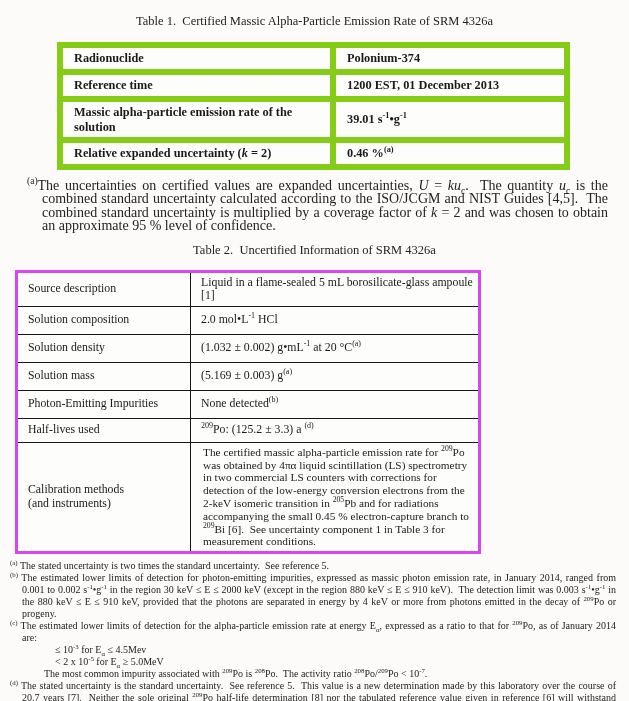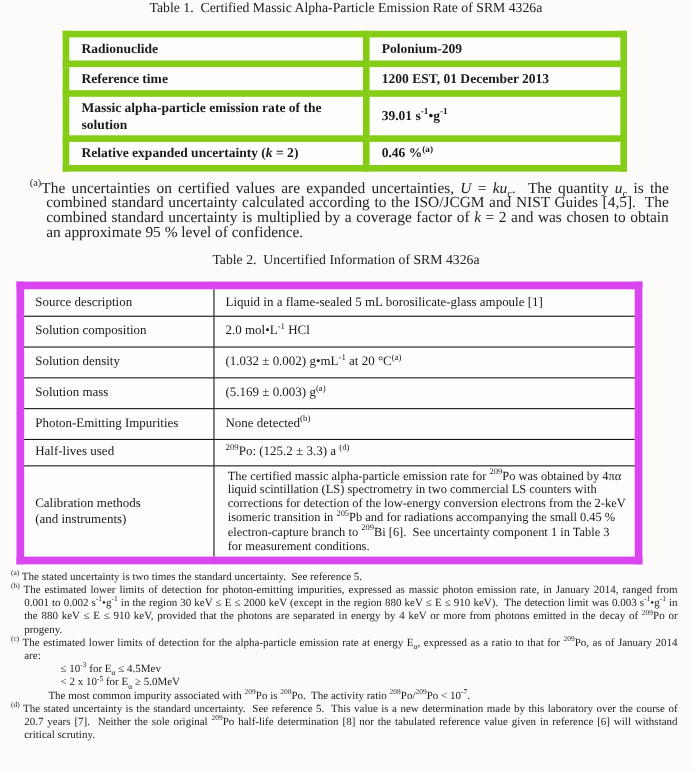--- a/index.html
+++ b/index.html
@@ -2,36 +2,36 @@
 <html><head>
 <meta charset="utf-8">
 <style>
   html,body { margin:0; padding:0; background:#ffffff; }
   .page {
     width:629px; height:701px; overflow:hidden; position:relative;
     background:#fcfbfa; color:#1d1d1d;
     font-family:"Liberation Serif","DejaVu Serif",serif;
   }
   .caption { text-align:center; font-size:12.5px; color:#222; }
-  .caption1 { }
+  .caption1 { padding-top:14px; }
   .caption2 { margin-top:10px; }
 
   table { border-collapse:collapse; table-layout:fixed; background:#fdfdfc; }
   td { overflow:hidden; }
 
   .t1 { margin:13px 0 0 57px; width:513px; border:3px solid #161616; }
   .t1 td {
     border:6px solid #84cc16; font-weight:bold; font-size:12.3px;
     padding:3px 6px 3px 11px; vertical-align:middle; line-height:1.18; color:#1a1a1a;
   }
   .t1 .c1 { width:250px; }
   .t1 .r1 { height:27px; } .t1 .r2 { height:27px; }
   .t1 .r3 { height:31px; } .t1 .r4 { height:27px; }
 
-  .t2 { margin:12px 0 0 15px; width:569px; border:7px solid #d946ef; }
+  .t2 { margin:12px 0 0 15px; width:466px; border:3px solid #d946ef; }
   .t2 td {
     border:1px solid #161616; font-size:11.8px;
     padding:3px 5px 3px 10px; vertical-align:middle; line-height:1.15; color:#1a1a1a;
   }
   .t2 .c1 { width:157px; }
   .t2 .rs { height:28px; }
   .t2 .rm { height:24px; }
   .t2 .longtext { font-size:11.3px; line-height:12.8px; padding:3px 8px 3px 12px; }
 
   .fn1 {
@@ -49,21 +49,21 @@
 <body>
 
 <div class="page">
 
   <div class="caption caption1">Table 1.&nbsp; Certified Massic Alpha-Particle Emission Rate of SRM 4326a</div>
 
   <table class="t1">
     <tbody>
         <tr class="r1">
       <td class="c1">Radionuclide</td>
-      <td>Polonium-209</td>
+      <td>Polonium-374</td>
     </tr>
     <tr class="r2">
       <td class="c1">Reference time</td>
       <td>1200 EST, 01 December 2013</td>
     </tr>
     <tr class="r3">
       <td class="c1">Massic alpha-particle emission rate of the solution</td>
       <td>39.01 s<sup>-1</sup>•g<sup>-1</sup></td>
     </tr>
     <tr class="r4">

